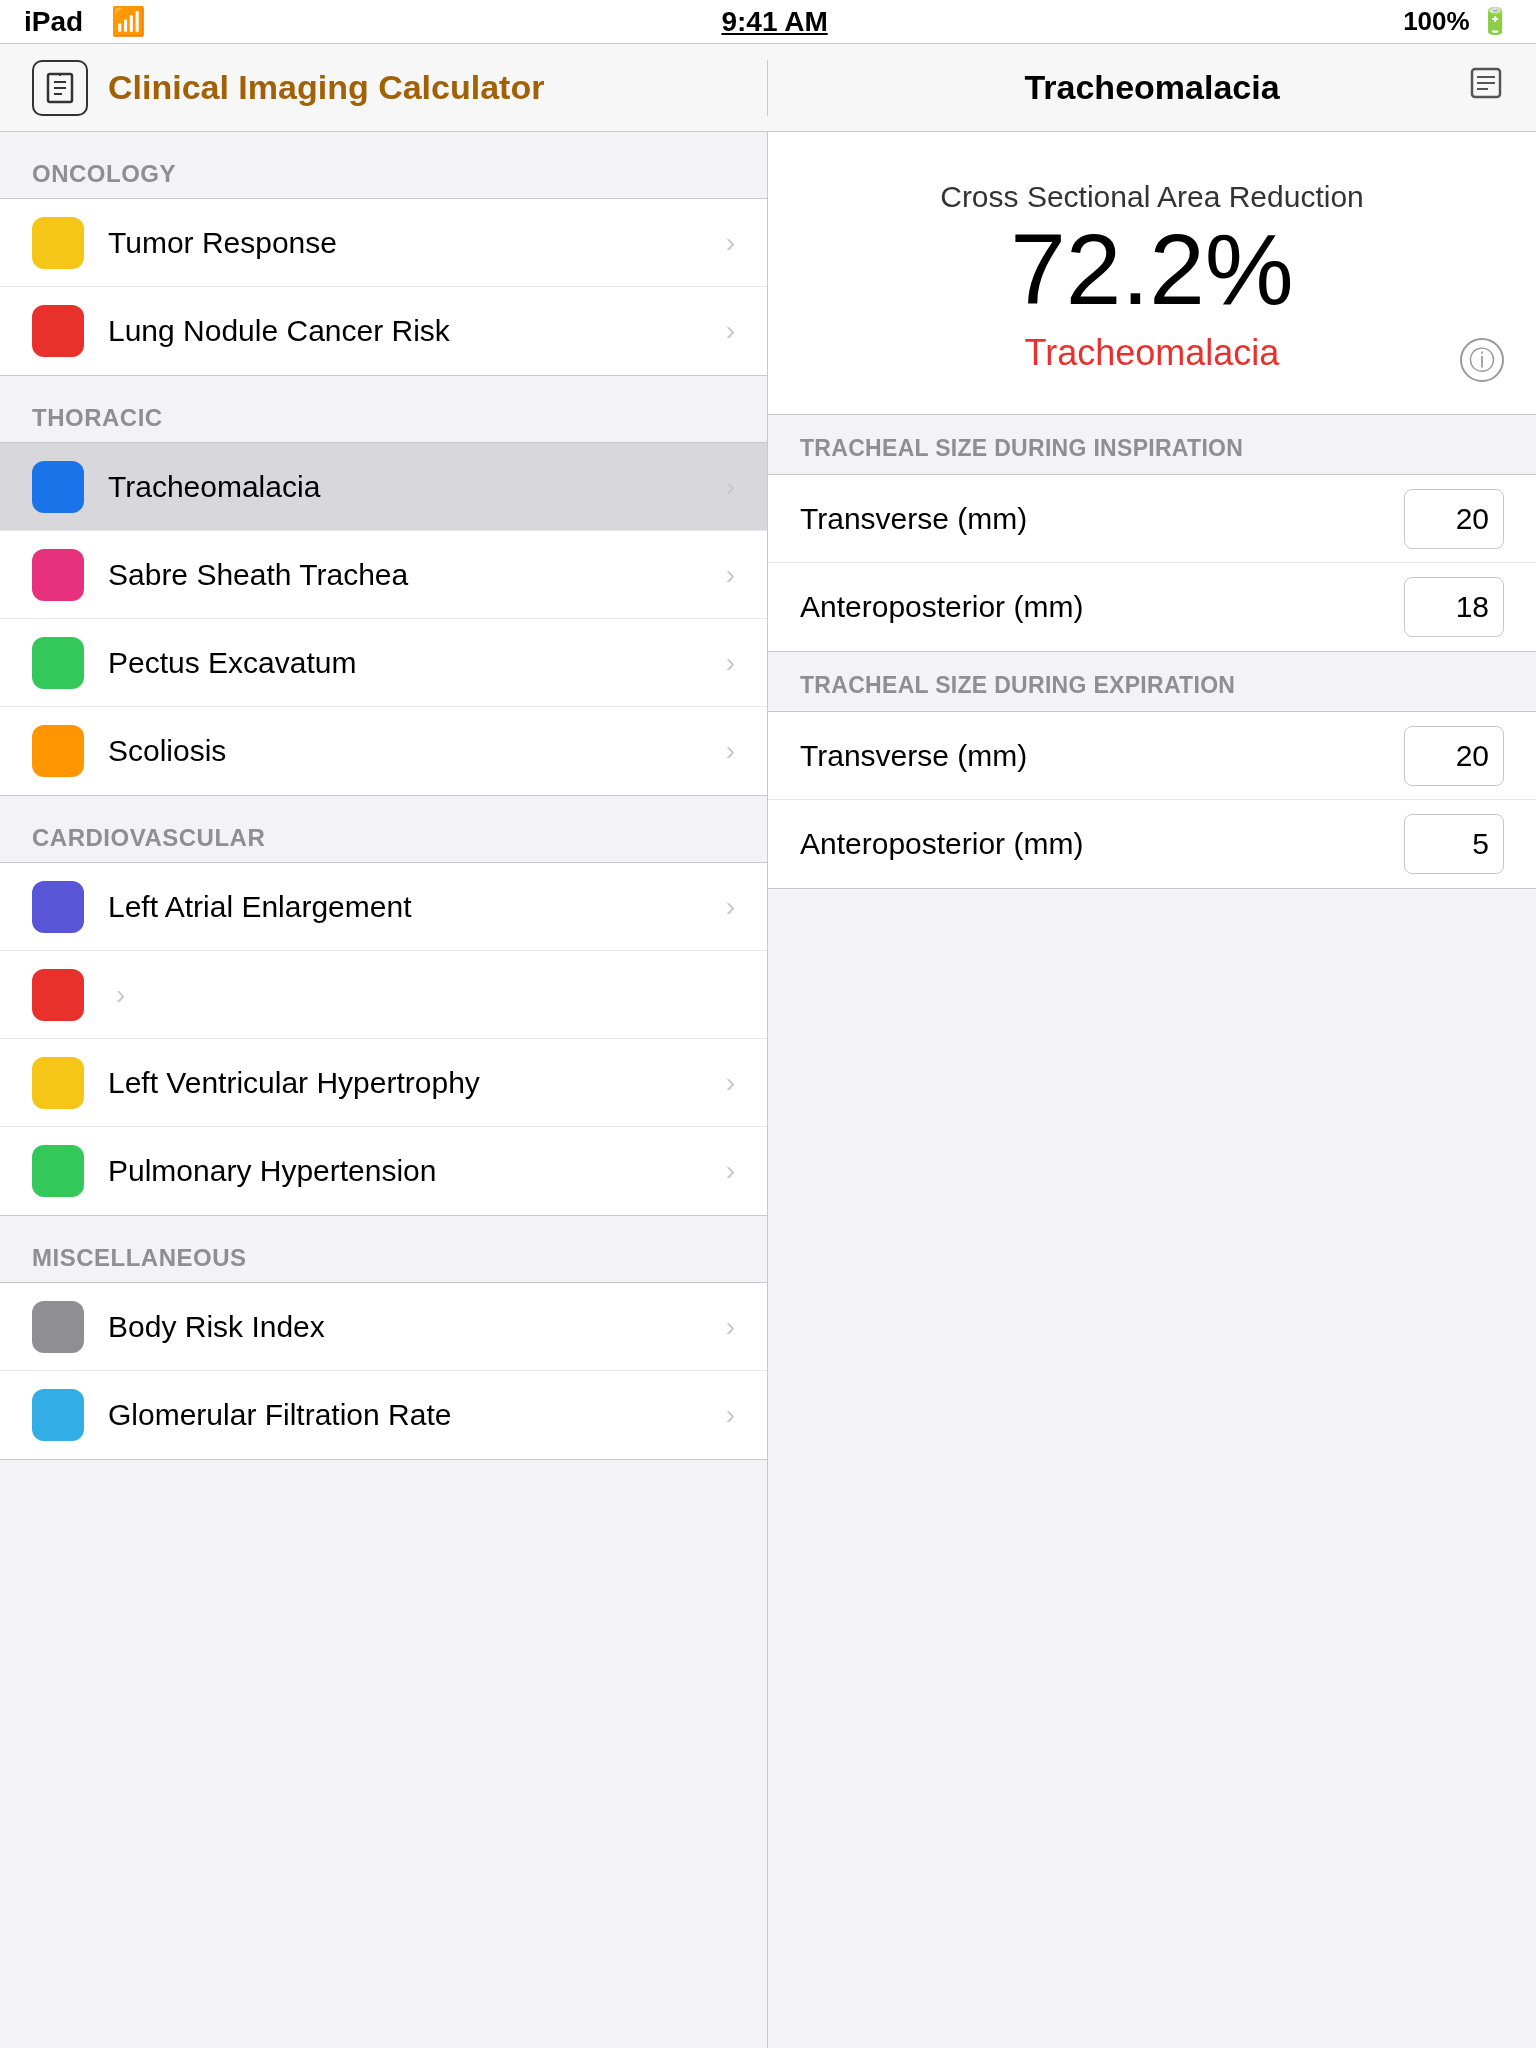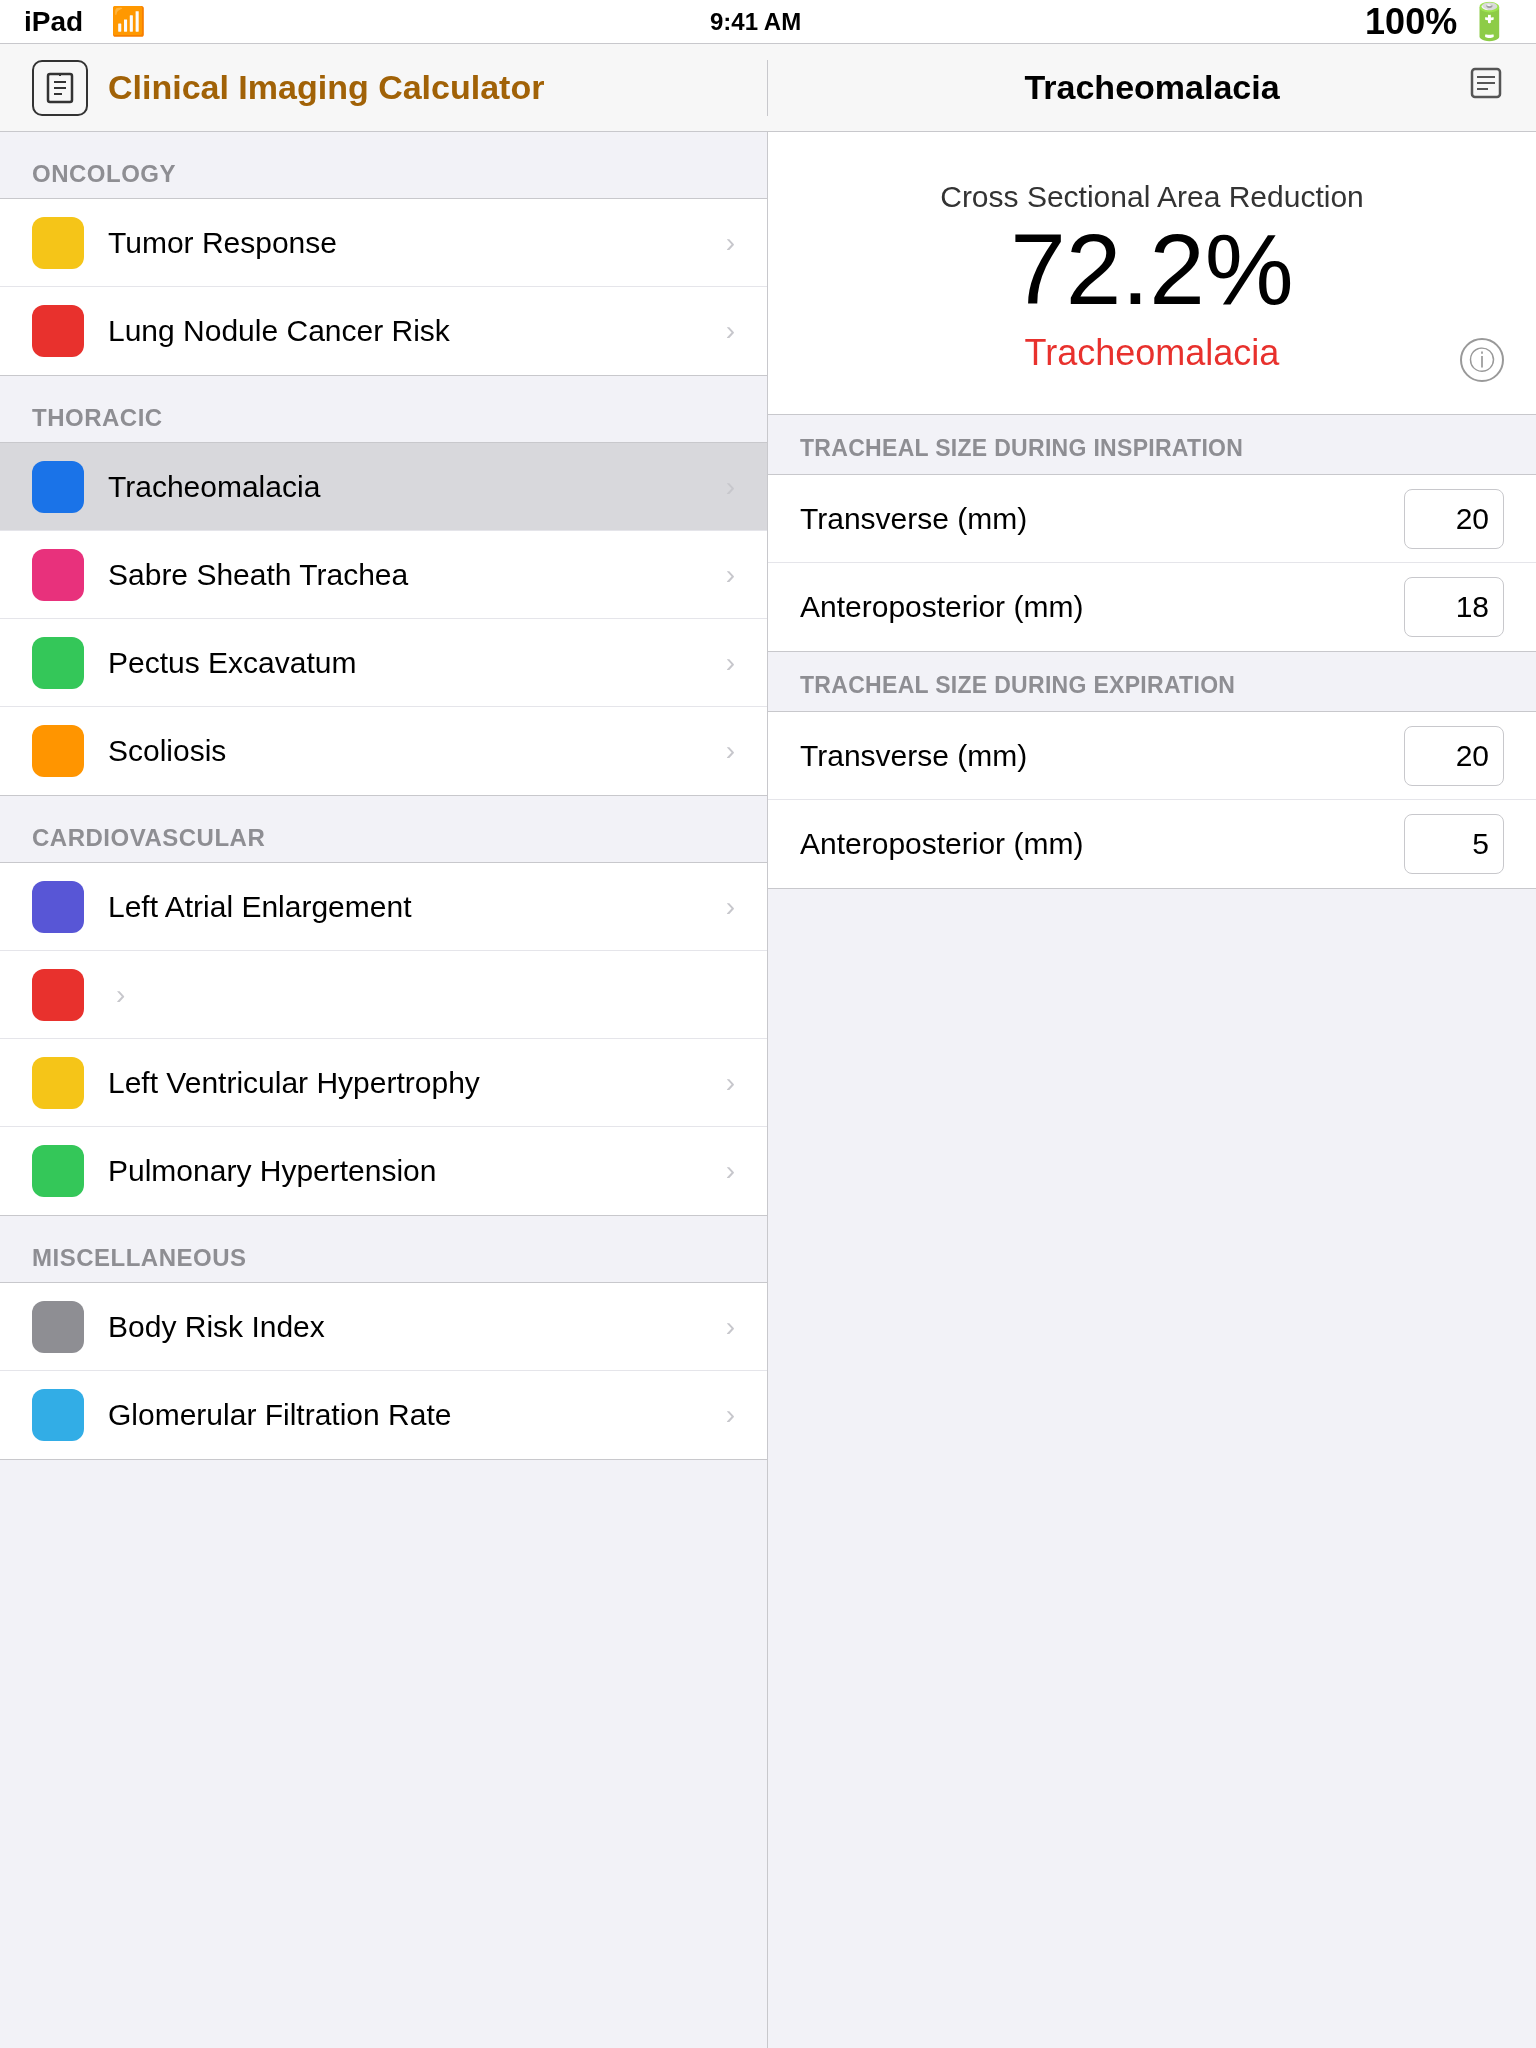--- a/index.html
+++ b/index.html
@@ -20,22 +20,22 @@
       display: flex;
       align-items: center;
       justify-content: space-between;
       padding: 0 24px;
       font-size: 28px;
       font-weight: 600;
       border-bottom: 1px solid #c8c8cc;
       flex-shrink: 0;
     }
     .status-bar-left { display: flex; align-items: flex-end; gap: 28px; }
-    .status-bar-center { font-weight: 600; font-size: 24px; }
-    .status-bar-right { display: flex; align-items: center; gap: 10px; font-size: 36px; }
+    .status-bar-center { font-weight: 600; font-size: 28px; text-decoration: underline; }
+    .status-bar-right { display: flex; align-items: center; gap: 10px; font-size: 26px; }
 
     
     .nav-bar {
       background: #f7f7f7;
       height: 88px;
       display: flex;
       align-items: center;
       border-bottom: 1px solid #c8c8cc;
       flex-shrink: 0;
     }

